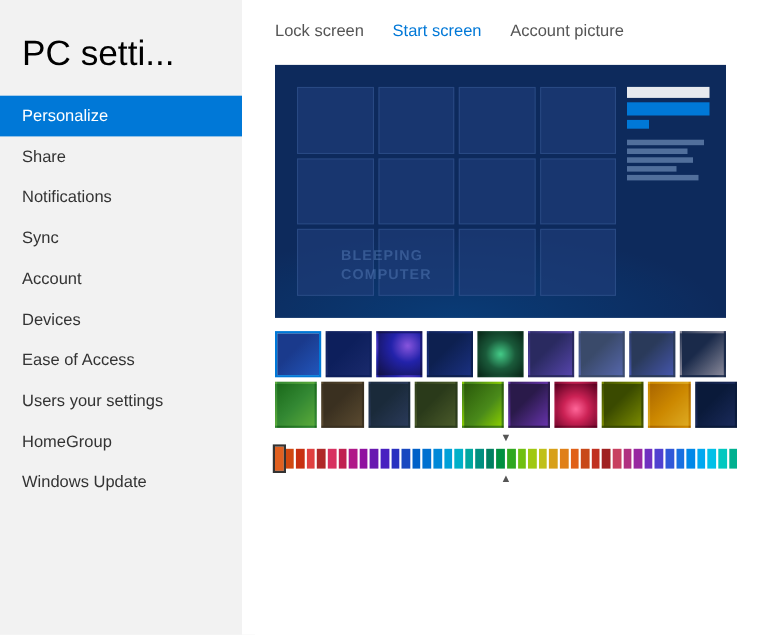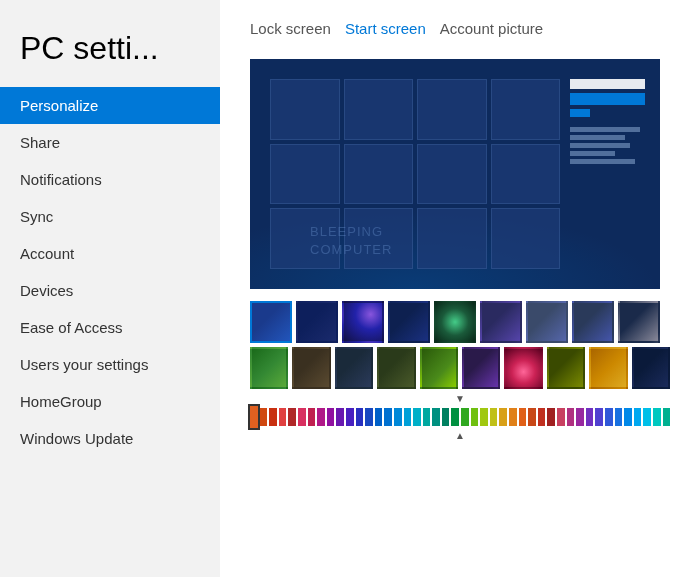--- a/index.html
+++ b/index.html
@@ -139,21 +139,21 @@
       width: 70px;
     }
 
     
     .watermark {
       position: absolute;
       bottom: 30px;
       left: 60px;
       color: rgba(100, 140, 200, 0.4);
       font-size: 13px;
-      font-weight: normal;
+      font-weight: bold;
       letter-spacing: 1px;
       line-height: 1.4;
     }
 
     
     .preview-bg {
       position: absolute;
       bottom: 0;
       left: 0;
       right: 0;
@@ -234,21 +234,21 @@
       <div class="nav-item">Ease of Access</div>
       <div class="nav-item">Users your settings</div>
       <div class="nav-item">HomeGroup</div>
       <div class="nav-item">Windows Update</div>
     </div>
 </div>
 
 <div class="main-content">
 
   <div class="tab-bar">
-    <div id="tabs-container" style="display: flex; gap: 14px;">
+    <div id="tabs-container" style="display: flex; gap: 26px;">
         <div class="tab">Lock screen</div>
         <div class="tab active">Start screen</div>
         <div class="tab">Account picture</div>
       </div>
   </div>
 
   <div class="preview-area">
     <div class="preview-bg"></div>
 
     <div class="preview-grid">

